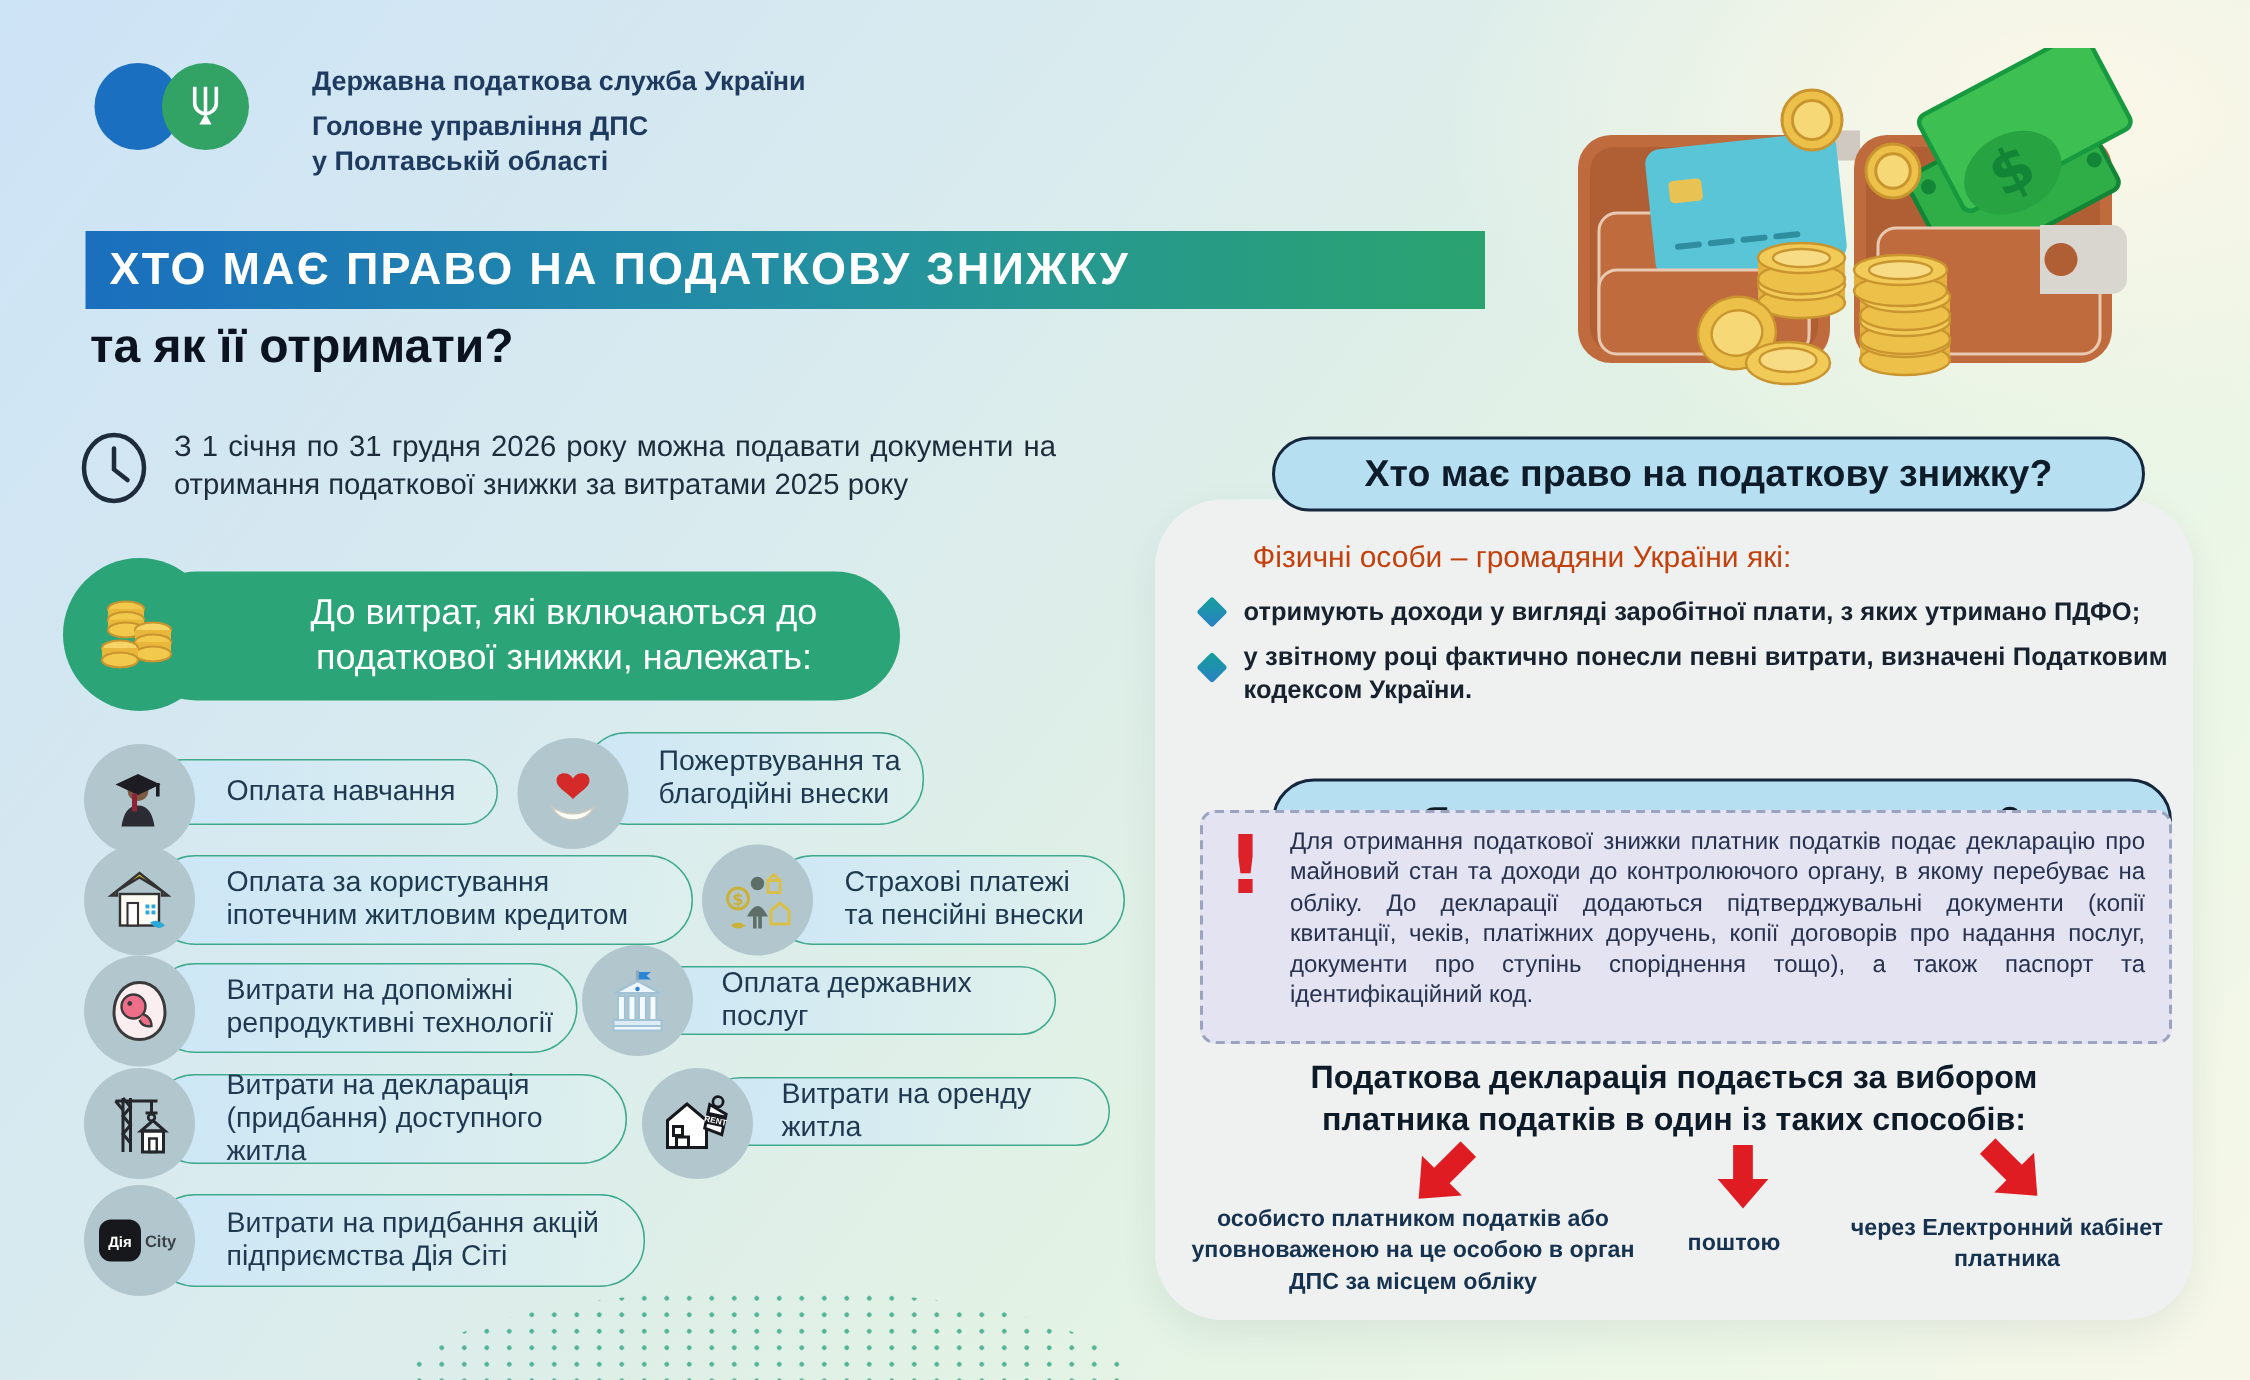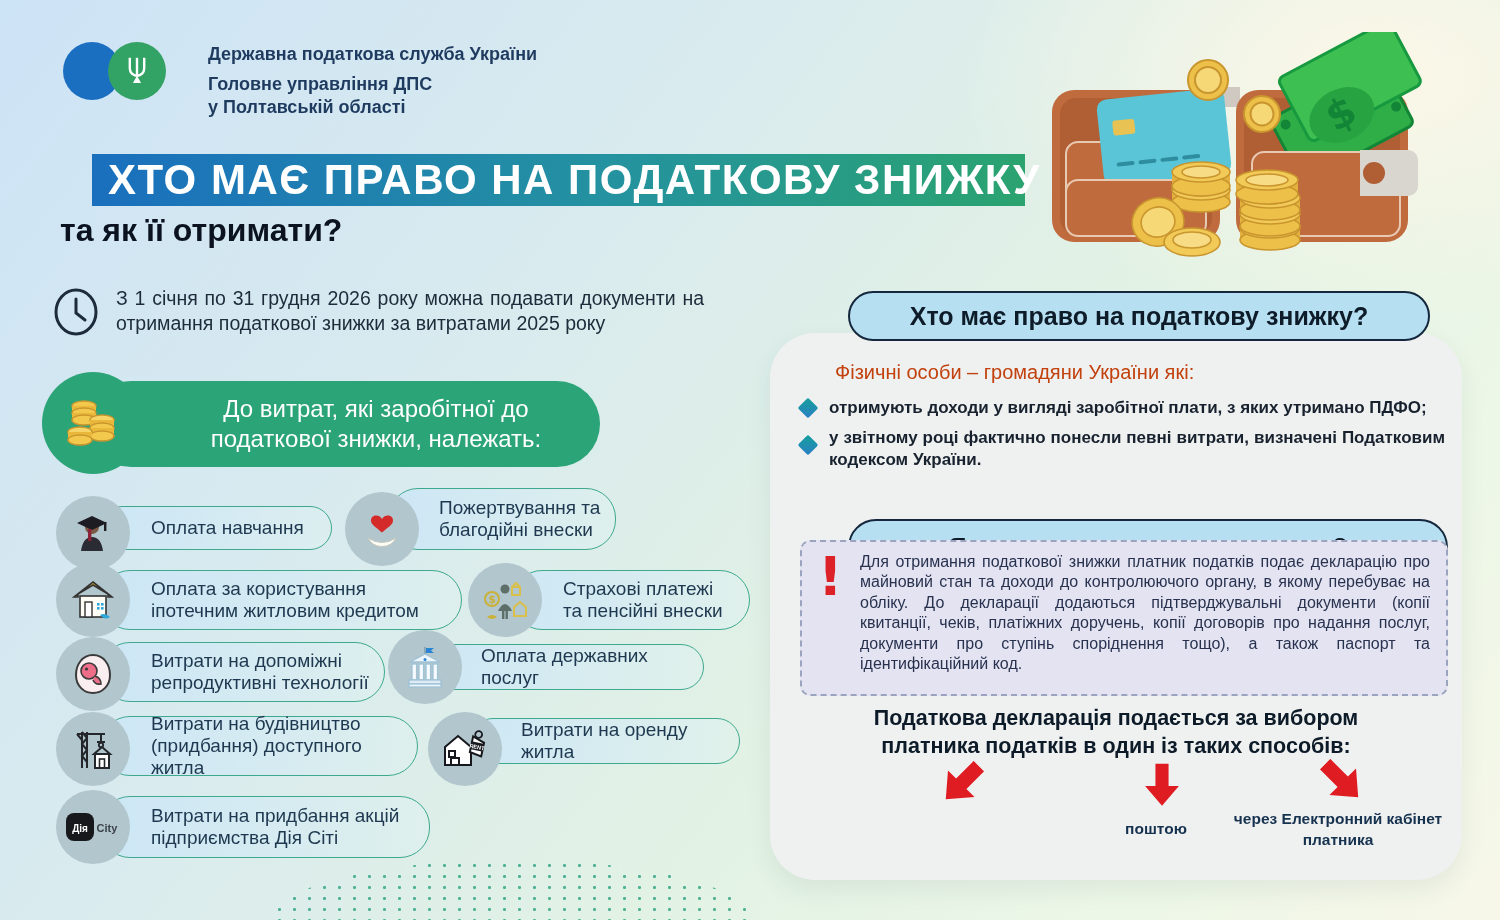--- a/index.html
+++ b/index.html
@@ -15,22 +15,22 @@
   .logo{ position:absolute; left:63px; top:42px; width:110px; height:62px; }
   .logo .c-blue{ position:absolute; left:0; top:0; width:58px; height:58px; border-radius:50%; background:#1b6fc0; }
   .logo .c-green{ position:absolute; left:45px; top:0; width:58px; height:58px; border-radius:50%; background:#33a265; display:flex; align-items:center; justify-content:center; }
   .org{ position:absolute; left:208px; top:44px; color:#1e3a5f; font-weight:bold; }
   .org .l1{ font-size:18px; margin-bottom:8px; }
   .org .l2,.org .l3{ font-size:18px; line-height:1.25; }
   
   .title-banner{
     position:absolute; left:57px; top:154px; width:933px; height:52px;
     background:linear-gradient(90deg,#1a6fbe 0%, #2492a0 55%, #2ba36f 100%);
-    color:#fff; font-weight:bold; font-size:42px; letter-spacing:1.5px;
-    display:flex; align-items:center; padding-left:16px; white-space:nowrap;margin-left:35px;
+    color:#fff; font-weight:bold; font-size:30px; letter-spacing:1.5px;
+    display:flex; align-items:center; padding-left:16px; white-space:nowrap;
   }
   .subtitle{ position:absolute; left:60px; top:212px; font-size:32px; font-weight:bold; color:#0c1320; }
   
   .notice{ position:absolute; left:52px; top:286px; width:652px; display:flex; gap:16px; }
   .notice .txt{ flex:1; font-size:19.5px; color:#1d2b3a; text-align:justify; line-height:1.3; }
   
   .green-banner{ position:absolute; left:42px; top:372px; width:560px; height:104px; }
   .green-banner .pill{ position:absolute; left:46px; top:9px; width:512px; height:86px; background:#2ba477; border-radius:46px; }
   .green-banner .circle{ position:absolute; left:0; top:0; width:102px; height:102px; border-radius:50%; background:#2ba477; display:flex; align-items:center; justify-content:center; }
   .green-banner .txt{ position:absolute; left:128px; top:9px; width:412px; height:86px; display:flex; align-items:center; justify-content:center; text-align:center; color:#fff; font-size:24px; line-height:1.25; }
@@ -118,21 +118,21 @@
           <rect x="28" y="28" width="24" height="8" fill="#e9b83b" stroke="none"></rect>
             <ellipse cx="40" cy="36" rx="12" ry="5" fill="#f2c94c"></ellipse>
           <rect x="28" y="36" width="24" height="8" fill="#e9b83b" stroke="none"></rect>
             <ellipse cx="40" cy="44" rx="12" ry="5" fill="#f2c94c"></ellipse>
           <ellipse cx="18" cy="40" rx="12" ry="5" fill="#f6d467"></ellipse>
           <rect x="6" y="40" width="24" height="8" fill="#e9b83b" stroke="none"></rect>
             <ellipse cx="18" cy="48" rx="12" ry="5" fill="#f2c94c"></ellipse>
         </g>
       </svg>
     </div>
-    <div class="txt">До витрат, які заробітної до податкової знижки, належать:</div>
+    <div class="txt">До витрат, які включаються до податкової знижки, належать:</div>
   </div>
 
   <div class="exp-icon" style="left:56px; top:496px;">
     <svg width="44" height="44" viewBox="0 0 44 44">
         <circle cx="21" cy="16" r="7" fill="#7b5b43"></circle>
         <path d="M10 40 q2-14 11-14 q9 0 11 14 z" fill="#2b2b33"></path>
         <polygon points="6,12 21,5 36,12 21,19" fill="#1c1c22"></polygon>
         <rect x="33" y="11" width="2.4" height="9" fill="#1c1c22"></rect>
         <rect x="17" y="18" width="3.4" height="12" fill="#8c2438"></rect>
       </svg>
@@ -229,21 +229,21 @@
           <path d="M31 8 v8"></path>
           <path d="M27 16 h8"></path>
         </g>
         <circle cx="31" cy="19" r="2.2" fill="none" stroke="#23262b" stroke-width="1.8"></circle>
         <rect x="25" y="28" width="14" height="14" fill="#fff" stroke="#23262b" stroke-width="2"></rect>
         <polygon points="24,28 32,21 40,28" fill="none" stroke="#23262b" stroke-width="2"></polygon>
         <rect x="29.5" y="33" width="5" height="9" fill="none" stroke="#23262b" stroke-width="1.6"></rect>
       </svg>
   </div>
   <div class="exp-pill" style="left:100px; top:716px; width:318px; height:60px;">
-    <span>Витрати на будівництво (придбання) доступного житла</span>
+    <span>Витрати на декларація (придбання) доступного житла</span>
   </div>
 
   <div class="exp-icon" style="left:428px; top:712px;">
     <svg width="48" height="48" viewBox="0 0 48 48">
         <g stroke="#16181d" stroke-width="2" fill="#fff">
           <polygon points="4,22 17,11 30,22 30,40 4,40"></polygon>
           <rect x="8" y="26" width="6" height="6"></rect>
           <rect x="10" y="33" width="8" height="7"></rect>
         </g>
         <g transform="rotate(12 34 22)">
@@ -384,19 +384,20 @@
     <svg class="arrow" style="left:168px; top:426px; transform:rotate(45deg);" viewBox="0 0 44 46">
         <path d="M15 0 h14 v24 h11 l-18 21 l-18 -21 h11 z" fill="#e01c23"></path>
       </svg>
     <svg class="arrow" style="left:368px; top:428px; transform:scale(.9);" viewBox="0 0 44 46">
         <path d="M15 0 h14 v24 h11 l-18 21 l-18 -21 h11 z" fill="#e01c23"></path>
       </svg>
     <svg class="arrow" style="left:548px; top:424px; transform:rotate(-45deg);" viewBox="0 0 44 46">
         <path d="M15 0 h14 v24 h11 l-18 21 l-18 -21 h11 z" fill="#e01c23"></path>
       </svg>
 
+    <div class="opt" style="left:22px; top:470px; width:300px;">особисто платником податків або уповноваженою на це особою в орган ДПС за місцем обліку</div>
     <div class="opt" style="left:330px; top:486px; width:112px;">поштою</div>
     <div class="opt" style="left:452px; top:476px; width:232px;">через Електронний кабінет платника</div>
   </div>
 
   <div class="dots"></div>
 
 </div>
 
 </body></html>

